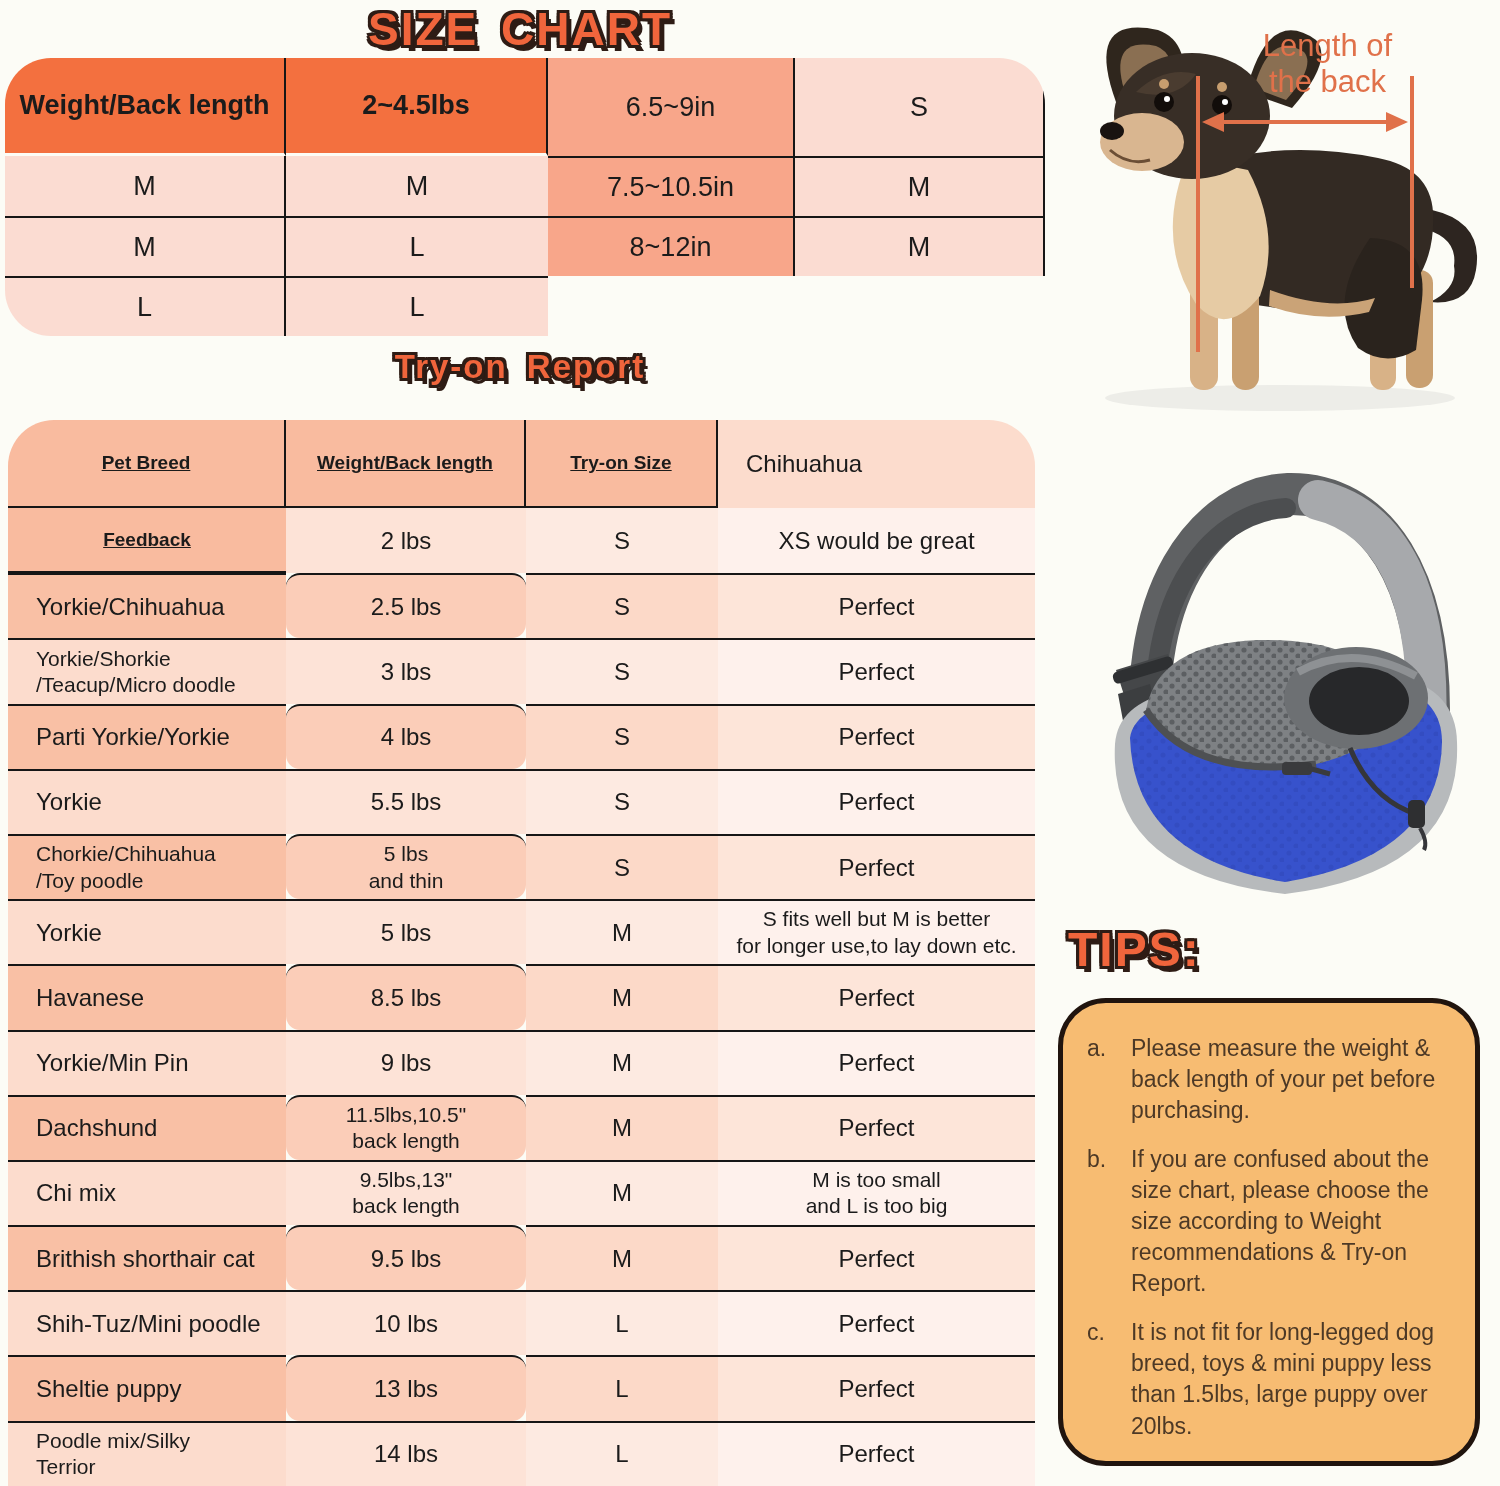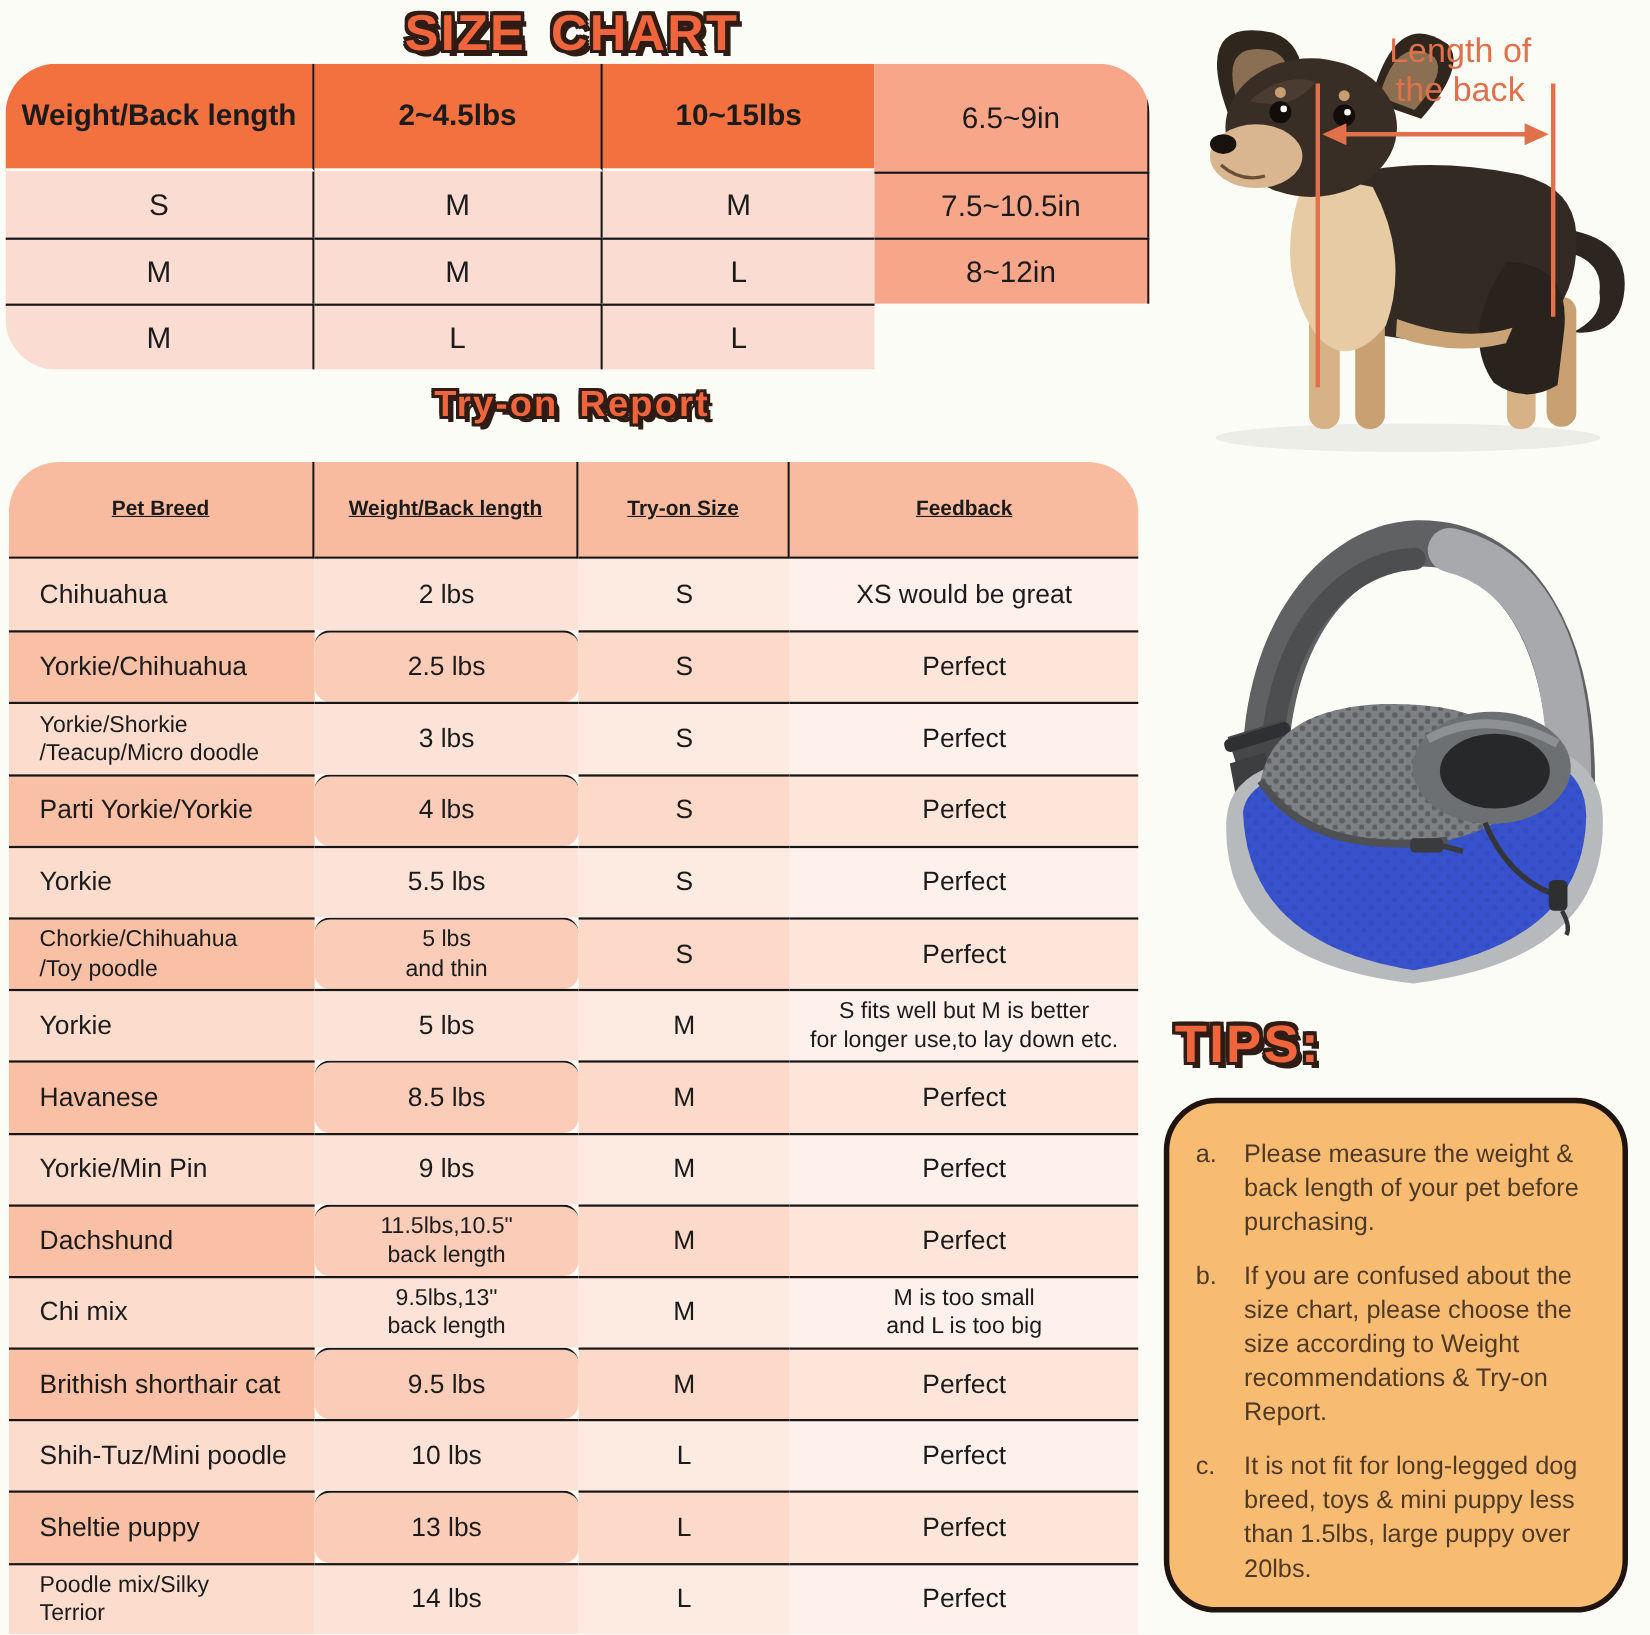--- a/index.html
+++ b/index.html
@@ -108,40 +108,39 @@
 </head>
 <body>
 
 <div class="bubble" id="size-title">SIZE CHART</div>
 <div class="bubble" id="tryon-title">Try-on Report</div>
 <div class="bubble" id="tips-title">TIPS:</div>
 
 <div class="sc-table" id="size-chart">
     <div class="sc-cell sc-h col0">Weight/Back length</div>
     <div class="sc-cell sc-h col1">2~4.5lbs</div>
-    <div class="sc-cell sc-h col3">10~15lbs</div>
     <div class="sc-cell sc-b col0 row0">6.5~9in</div>
     <div class="sc-cell sc-b col1 row0">S</div>
     <div class="sc-cell sc-b col2 row0">M</div>
     <div class="sc-cell sc-b col3 row0">M</div>
     <div class="sc-cell sc-b col0 row1">7.5~10.5in</div>
     <div class="sc-cell sc-b col1 row1">M</div>
     <div class="sc-cell sc-b col2 row1">M</div>
     <div class="sc-cell sc-b col3 row1">L</div>
     <div class="sc-cell sc-b col0 row2">8~12in</div>
     <div class="sc-cell sc-b col1 row2">M</div>
     <div class="sc-cell sc-b col2 row2">L</div>
     <div class="sc-cell sc-b col3 row2">L</div>
   </div>
 <div class="try-table" id="try-on-table">
     <div class="t-cell t-h tcol0">Pet Breed</div>
     <div class="t-cell t-h tcol1">Weight/Back length</div>
     <div class="t-cell t-h tcol2">Try-on Size</div>
+    <div class="t-cell t-b tcol0 even">Chihuahua</div>
     <div class="t-cell t-h tcol3">Feedback</div>
-    <div class="t-cell t-b tcol0 even">Chihuahua</div>
     <div class="t-cell t-b tcol1 even">2 lbs</div>
     <div class="t-cell t-b tcol2 even">S</div>
     <div class="t-cell t-b tcol3 even">XS would be great</div>
     <div class="t-cell t-b tcol0 odd rb">Yorkie/Chihuahua</div>
     <div class="t-cell t-b tcol1 odd rb">2.5 lbs</div>
     <div class="t-cell t-b tcol2 odd rb">S</div>
     <div class="t-cell t-b tcol3 odd rb">Perfect</div>
     <div class="t-cell t-b tcol0 even rb ml">Yorkie/Shorkie
 /Teacup/Micro doodle</div>
     <div class="t-cell t-b tcol1 even rb">3 lbs</div>

